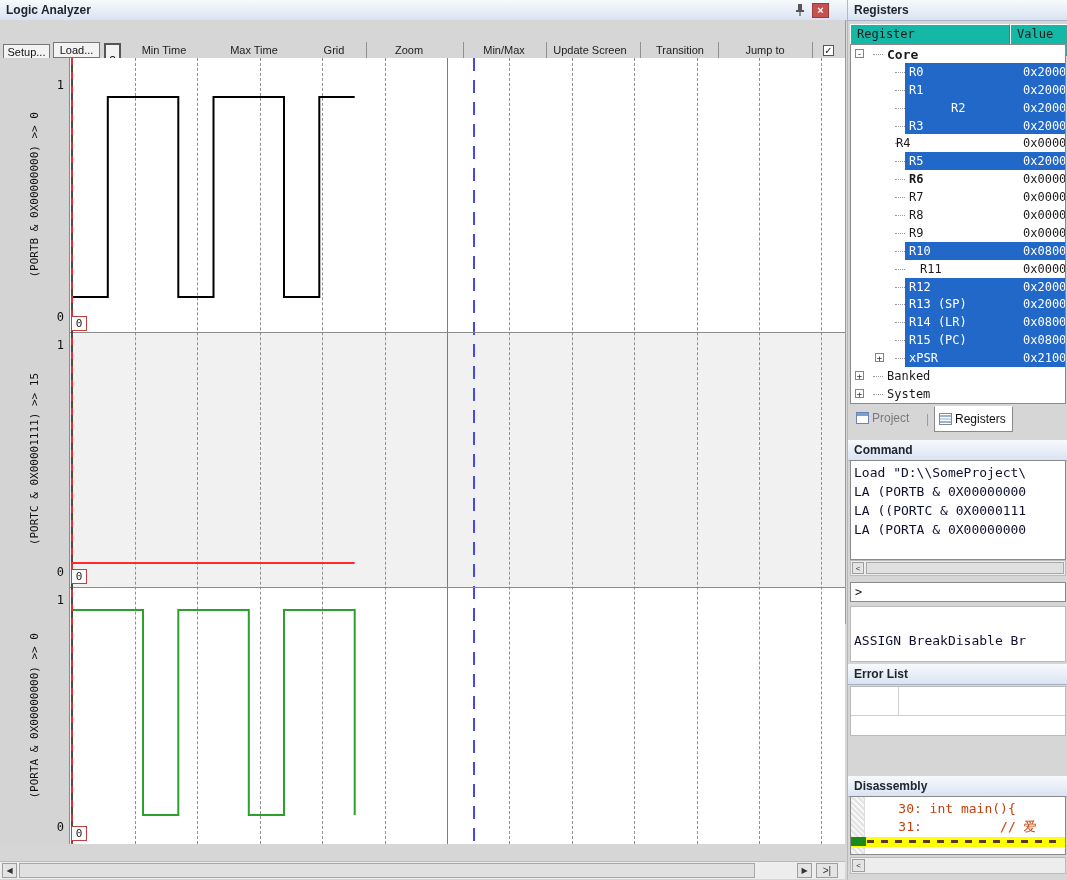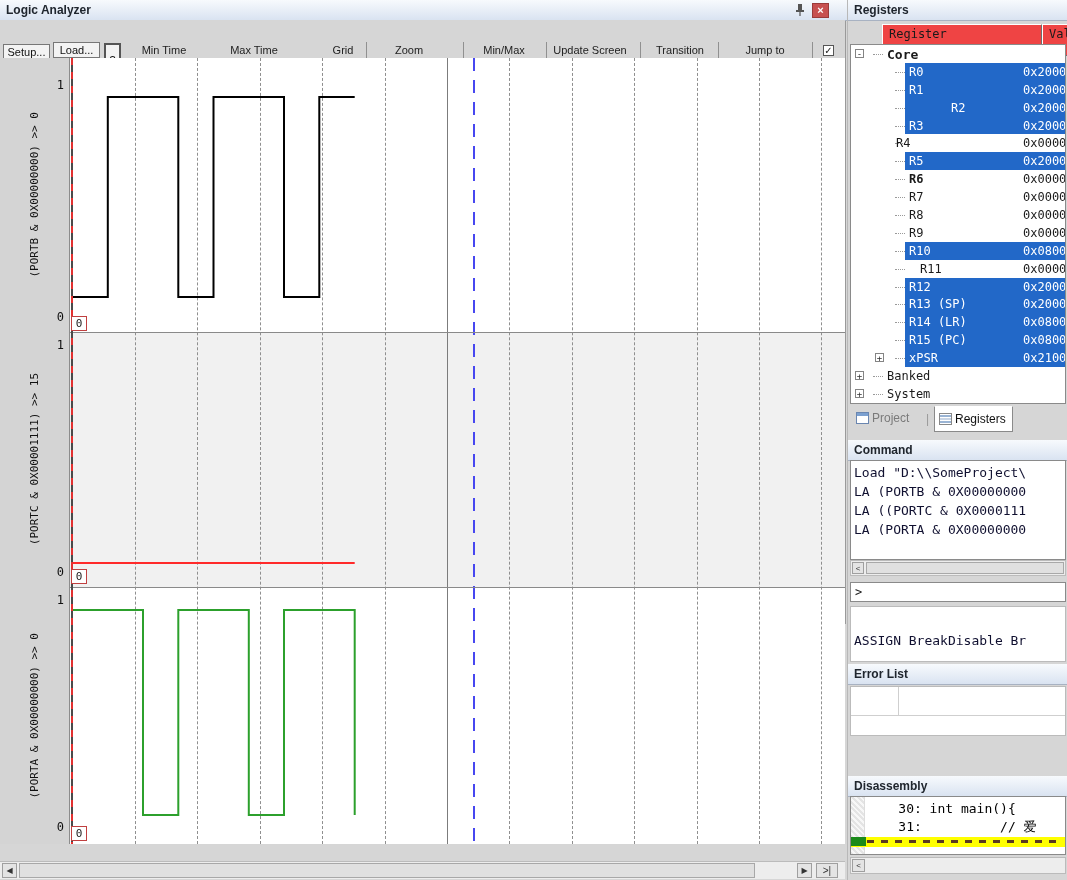--- a/index.html
+++ b/index.html
@@ -42,38 +42,38 @@
       font:11px "DejaVu Sans Mono",monospace;box-sizing:border-box;}
   .tbox{position:absolute;top:1px;height:15px;background:#fff;border:1px solid #c04040;line-height:13px;
       padding:0 3px;box-sizing:border-box;white-space:pre;}
   #la-scroll{position:absolute;left:0;top:861px;width:845px;height:17px;background:#ededed;border-top:1px solid #bbb;}
   .sbtn{position:absolute;top:1px;height:15px;background:#e4e4e4;border:1px solid #9f9f9f;
       font-size:8px;line-height:13px;text-align:center;color:#333;box-sizing:border-box;}
   .sthumb{position:absolute;top:1px;height:15px;background:#e0e0e0;border:1px solid #a8a8a8;box-sizing:border-box;}
   
   #rp{position:absolute;left:847px;top:0;width:220px;height:880px;background:#d6d6d6;border-left:1px solid #b8b8b8;box-sizing:border-box;}
   .white-box{position:absolute;background:#fff;border:1px solid #8a8a8a;box-sizing:border-box;overflow:hidden;}
-  .colhdr{position:absolute;top:0;height:32px;background:#ef4444;border:1px solid;border-color:#fff #6e6e6e #6e6e6e #fff;
-      font:12px "DejaVu Sans Mono",monospace;line-height:19px;padding-left:6px;box-sizing:border-box;margin-left:32px;}
+  .colhdr{position:absolute;top:0;height:32px;background:#14b8a6;border:1px solid;border-color:#fff #6e6e6e #6e6e6e #fff;
+      font:12px "DejaVu Sans Mono",monospace;line-height:19px;padding-left:6px;box-sizing:border-box;}
   .reg-row{position:relative;height:17.9px;font:12px "DejaVu Sans Mono",monospace;}
   .reg-row .hl{position:absolute;top:0;bottom:0;right:0;background:#2268c8;}
   .reg-row .rname{position:absolute;top:2px;white-space:pre;}
   .reg-row .rname.b{font-weight:bold;font-size:13px;}
   .reg-row .rval{position:absolute;left:172px;top:2px;white-space:pre;}
   .reg-row.sel .rname,.reg-row.sel .rval{color:#fff;}
   .reg-row .exp{position:absolute;top:4px;width:9px;height:9px;background:#fff;border:1px solid #848484;
       font-size:9px;line-height:8px;text-align:center;box-sizing:border-box;color:#333;}
   .reg-row .dots{position:absolute;top:9px;width:10px;border-top:1px dotted #999;}
   .tabbar{position:absolute;width:216px;height:30px;}
   .tab{position:absolute;top:2px;height:24px;line-height:24px;padding:0 6px 0 4px;color:#7a7a7a;white-space:nowrap;}
   .tab.active{background:#fff;border:1px solid #8a8a8a;border-top:1px solid #fff;color:#111;}
   .tab .ticon{display:inline-block;vertical-align:-2px;margin-right:3px;}
   .mono{font-family:"DejaVu Sans Mono",monospace;}
   .cmdline{font:13px "DejaVu Sans Mono",monospace;line-height:19px;white-space:pre;color:#101030;}
-  .disline{position:absolute;left:16px;font:13px "DejaVu Sans Mono",monospace;white-space:pre;color:#000000;}
+  .disline{position:absolute;left:16px;font:13px "DejaVu Sans Mono",monospace;white-space:pre;color:#c2410c;}
   .err-icon{display:inline-block;width:13px;height:13px;border-radius:50%;background:#c03030;color:#fff;
       font-size:9px;font-weight:bold;text-align:center;line-height:13px;vertical-align:-2px;margin-right:3px;}
   .closebtn{position:absolute;width:17px;height:15px;background:#c75050;border:1px solid #9a3a3a;color:#fff;
       font-size:11px;font-weight:bold;text-align:center;line-height:13px;box-sizing:border-box;}
 </style>
 </head>
 <body>
 
 <div id="app">
 
@@ -93,21 +93,21 @@
     <div id="la-toolbar">
       <div class="btn" style="left:3px;top:24px;width:47px;">Setup...</div>
       <div class="btn" style="left:53px;top:22px;width:47px;">Load...</div>
       <div class="btn" style="left:53px;top:40px;width:47px;">Save...</div>
       <div class="btn" style="left:104px;top:23px;width:17px;height:33px;line-height:31px;border-width:2px;border-color:#555;">?</div>
 
       <div class="glabel" style="left:128px;width:72px;">Min Time</div>
       <div class="vbox" style="left:130px;top:41px;width:70px;">0 s</div>
       <div class="glabel" style="left:208px;width:92px;">Max Time</div>
       <div class="vbox" style="left:210px;top:41px;width:90px;">9.044115 s</div>
-      <div class="glabel" style="left:316px;width:54px;">Grid</div>
+      <div class="glabel" style="left:307px;width:54px;">Grid</div>
       <div class="vbox" style="left:310px;top:41px;width:52px;">2 s</div>
 
       <div class="sep" style="left:366px;"></div>
       <div class="glabel" style="left:369px;width:80px;">Zoom</div>
       <div class="btn" style="left:369px;top:41px;width:24px;">In</div>
       <div class="btn" style="left:396px;top:41px;width:28px;">Out</div>
       <div class="btn" style="left:427px;top:41px;width:22px;">All</div>
 
       <div class="sep" style="left:463px;"></div>
       <div class="glabel" style="left:467px;width:74px;">Min/Max</div>

